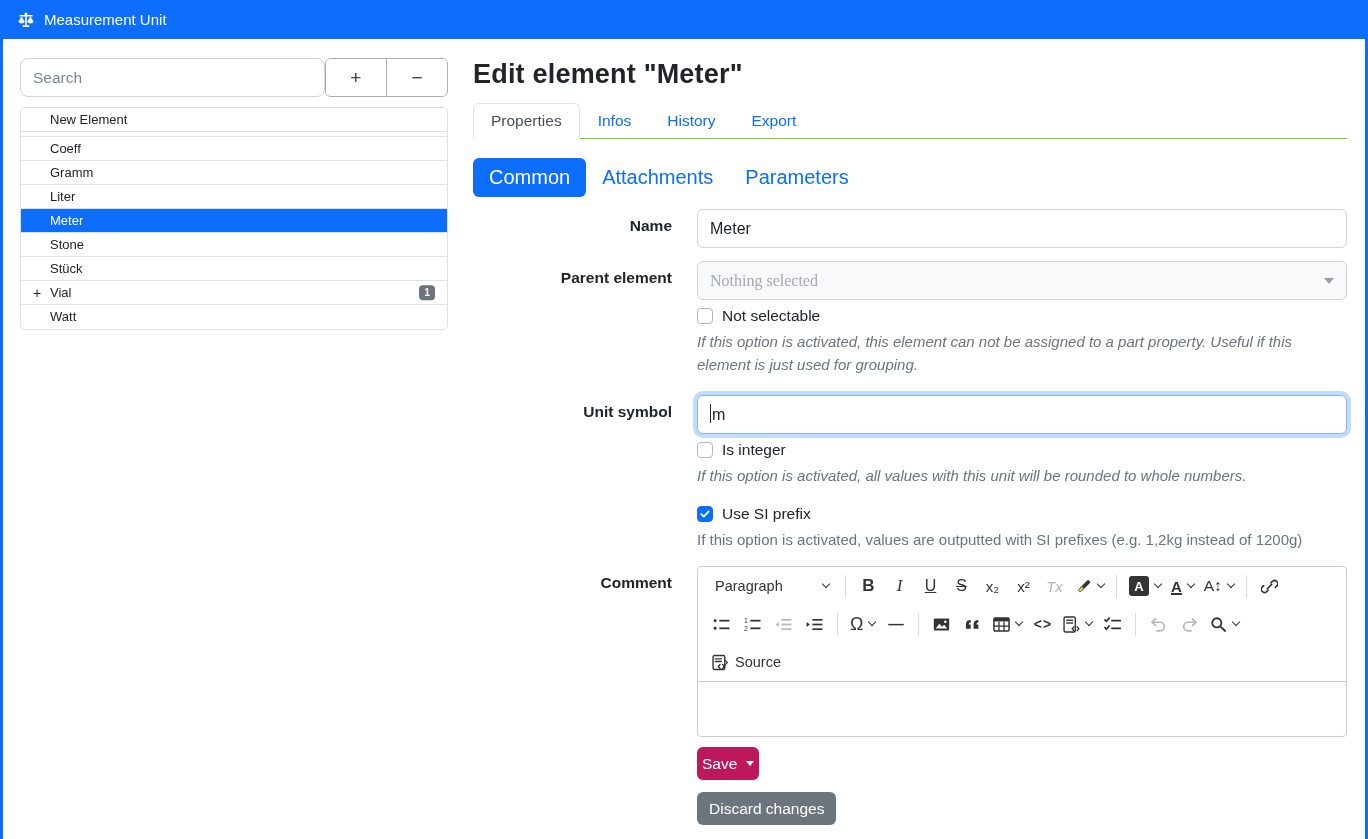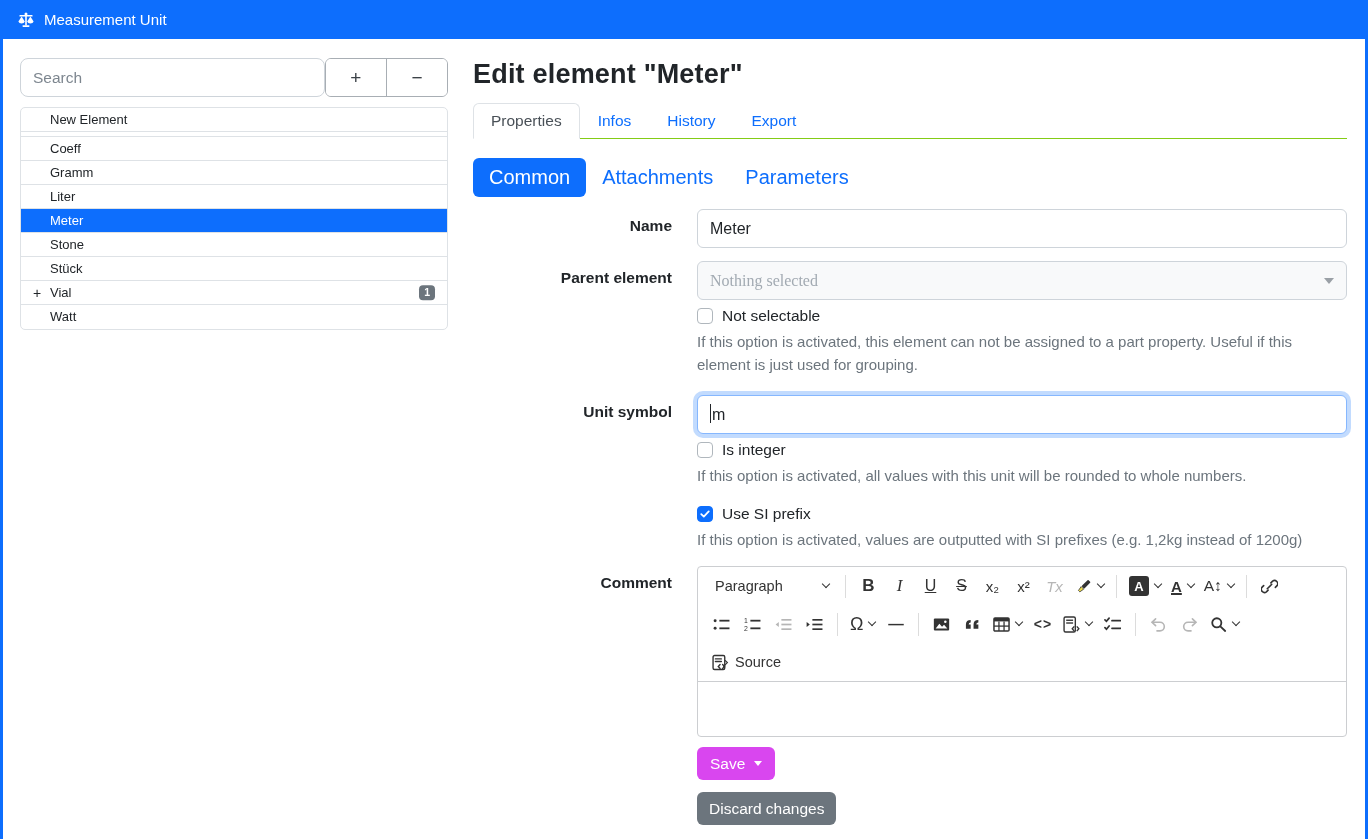--- a/index.html
+++ b/index.html
@@ -89,21 +89,21 @@
     width:0; height:0; border-left:5px solid transparent; border-right:5px solid transparent;
     border-top:6px solid #9aa0a6;
   }
   .check-row { display:flex; align-items:center; gap:9px; font-size:15.5px; margin:7px 0 5px; }
   .checkbox {
     width:16px; height:16px; border:1px solid #b0b7bd; border-radius:4px;
     background:#fff; flex:none; cursor:pointer; display:flex; align-items:center; justify-content:center;
   }
   .checkbox.checked { background:#0d6efd; border-color:#0d6efd; }
   .help { color:#6c757d; font-size:15px; line-height:1.55; margin:0 0 15px; }
-  .help.gap-lg { margin-bottom:18px; }
+  .help.gap-lg { margin-bottom:18px;font-style:italic; }
   
   .editor { border:1px solid #ccced1; border-radius:4px; background:#fff; }
   .tb-row { display:flex; align-items:center; height:38px; padding:0 8px; }
   .tb-btn {
     display:inline-flex; align-items:center; justify-content:center;
     min-width:29px; height:29px; padding:0 4px; margin:0 1px;
     color:#333; font-size:15.5px; border-radius:3px; cursor:pointer; white-space:nowrap;
   }
   .tb-btn svg { display:block; }
   .tb-btn.disabled { color:#b6b6b6; }
@@ -129,21 +129,21 @@
   .glyph-code { font-weight:bold; font-size:14px; letter-spacing:1px; }
   .source-row { height:38px; display:flex; align-items:center; padding:0 8px; }
   .source-btn {
     display:flex; align-items:center; gap:6px; padding:0 6px; height:30px;
     color:#333; font-size:14.5px; cursor:pointer; border-radius:3px;
   }
   .editor-divider { border-top:1px solid #ccced1; }
   .editor-content { height:54px; }
   
   .save-btn {
-    margin-top:10px; height:33px; padding:0 13px; background:#d946ef; color:#fff;
+    margin-top:10px; height:33px; padding:0 5px; background:#be185d; color:#fff;
     border:none; border-radius:6px; font-size:15.5px; font-family:inherit;
     display:inline-flex; align-items:center; gap:9px; cursor:pointer;
   }
   .save-caret {
     width:0; height:0; border-left:4.5px solid transparent; border-right:4.5px solid transparent;
     border-top:5px solid #fff;
   }
   .discard-btn {
     margin-top:12px; height:33px; padding:0 12px; background:#6c757d; color:#fff;
     border:none; border-radius:6px; font-size:15.5px; font-family:inherit;

